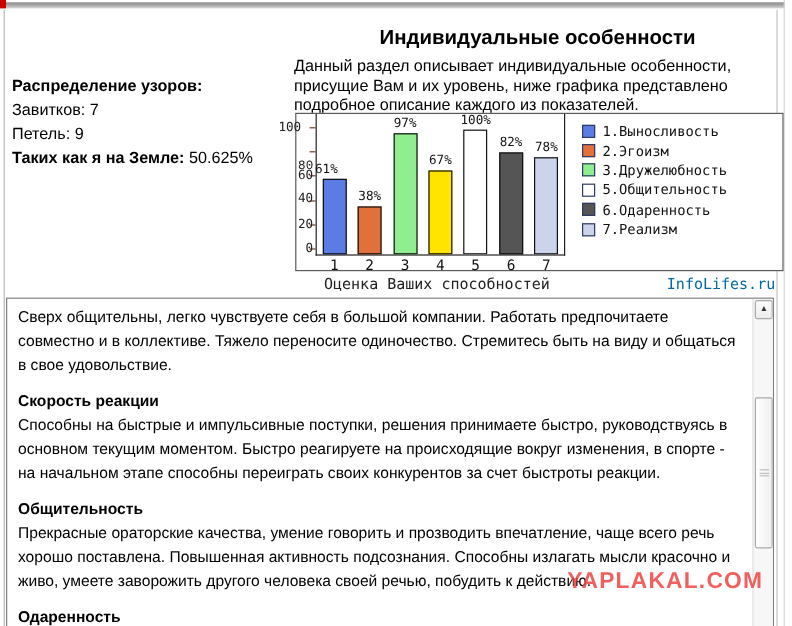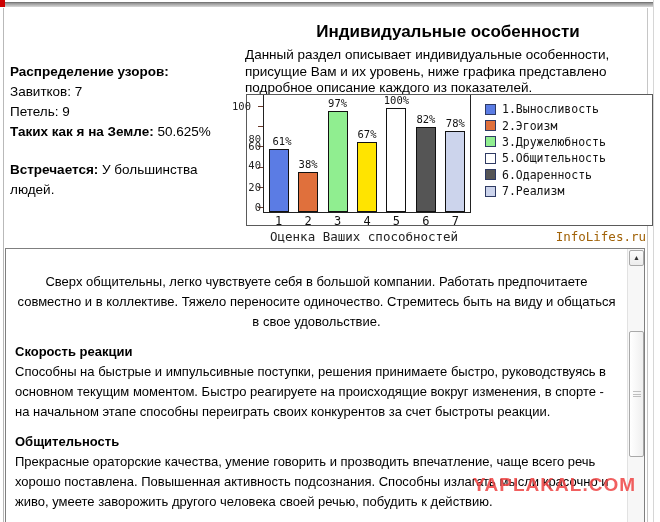--- a/index.html
+++ b/index.html
@@ -37,21 +37,21 @@
   .xtick-label { position:absolute; top:119px; transform:translateX(-50%); font-size:12px; color:#111; }
   .legend { position:absolute; left:238px; top:6px; }
   .legend-item { display:flex; align-items:center; height:16.4px; }
   .legend-swatch { width:11px; height:11px; border:1px solid #2e3a63; margin-right:6px; flex:none; }
   .legend-label { font-size:11.5px; white-space:nowrap; color:#111; }
 
   .caption-row { position:absolute; left:250px; top:229px; width:396px;
     display:flex; justify-content:space-between; align-items:center;
     font-family:"DejaVu Sans Mono", monospace; font-size:12.5px; }
   .caption-row .cap { margin-left:20px; color:#222; }
-  .brand-link { color:#a16207; cursor:pointer; }
+  .brand-link { color:#0369a1; cursor:pointer; }
 
   
   .details { position:absolute; left:5px; top:248px; width:640px; height:276px;
     border:1px solid #7f7f7f; background:#fff; padding:5px 26px 0 9px;
     font-size:13px; line-height:20px; overflow:hidden; }
   .details .sec-heading { font-weight:bold; margin-top:10px; }
   .details .sec-text { }
   .details .sec:first-child .sec-heading { margin-top:0; }
 
   
@@ -77,30 +77,29 @@
 <div class="top-bar"></div>
 <div class="edge-left"></div>
 <div class="edge-right"></div>
 <div class="edge-far"></div>
 
 <div class="left-panel">
   <div class="b">Распределение узоров:</div>
   <div>Завитков: 7</div>
   <div>Петель: 9</div>
   <div><span class="b">Таких как я на Земле:</span><span> 50.625%</span></div>
-  <div class="row-gap"><span class="b">Встречается:</span><span> У большинства людей.</span></div>
 </div>
 
 <div class="page-title">Индивидуальные особенности</div>
 <div class="page-desc">Данный раздел описывает индивидуальные особенности, присущие Вам и их уровень, ниже графика представлено подробное описание каждого из показателей.</div>
 
 <div class="chart-box">
   <div class="plot" id="plot">
       <div class="bar" style="left: 4.7px; height: 63px; background: rgb(91, 124, 228);"></div>
-      <div class="bar-value" style="left: 18px; bottom: 65px;">61%</div>
+      <div class="bar-value" style="left: 8px; bottom: 65px;">61%</div>
       <div class="bar" style="left: 34.1px; height: 40px; background: rgb(224, 112, 60);"></div>
       <div class="bar-value" style="left: 44.1px; bottom: 42px;">38%</div>
       <div class="bar" style="left: 63.6px; height: 101px; background: rgb(144, 238, 144);"></div>
       <div class="bar-value" style="left: 73.6px; bottom: 103px;">97%</div>
       <div class="bar" style="left: 93px; height: 70px; background: rgb(255, 228, 0);"></div>
       <div class="bar-value" style="left: 103px; bottom: 72px;">67%</div>
       <div class="bar" style="left: 122.4px; height: 104px; background: rgb(255, 255, 255);"></div>
       <div class="bar-value" style="left: 132.4px; bottom: 106px;">100%</div>
       <div class="bar" style="left: 151.9px; height: 85px; background: rgb(85, 85, 85);"></div>
       <div class="bar-value" style="left: 161.9px; bottom: 87px;">82%</div>
@@ -156,21 +155,21 @@
     </div>
 </div>
 
 <div class="caption-row">
   <span class="cap">Оценка Ваших способностей</span>
   <span class="brand-link">InfoLifes.ru</span>
 </div>
 
 <div class="details" id="details">
   <div id="sections">
-      <div class="sec" style="margin-top: 18px; text-align: center;">
+      <div class="sec" style="margin-top: 0px;">
         <div class="sec-text" style="margin-top: 0px;">Сверх общительны, легко чувствуете себя в большой компании. Работать предпочитаете совместно и в коллективе. Тяжело переносите одиночество. Стремитесь быть на виду и общаться в свое удовольствие.</div>
       </div>
       <div class="sec">
         <div class="sec-heading">Скорость реакции</div>
         <div class="sec-text">Способны на быстрые и импульсивные поступки, решения принимаете быстро, руководствуясь в основном текущим моментом. Быстро реагируете на происходящие вокруг изменения, в спорте - на начальном этапе способны переиграть своих конкурентов за счет быстроты реакции.</div>
       </div>
       <div class="sec">
         <div class="sec-heading">Общительность</div>
         <div class="sec-text">Прекрасные ораторские качества, умение говорить и прозводить впечатление, чаще всего речь хорошо поставлена. Повышенная активность подсознания. Способны излагать мысли красочно и живо, умеете заворожить другого человека своей речью, побудить к действию.</div>
       </div>

